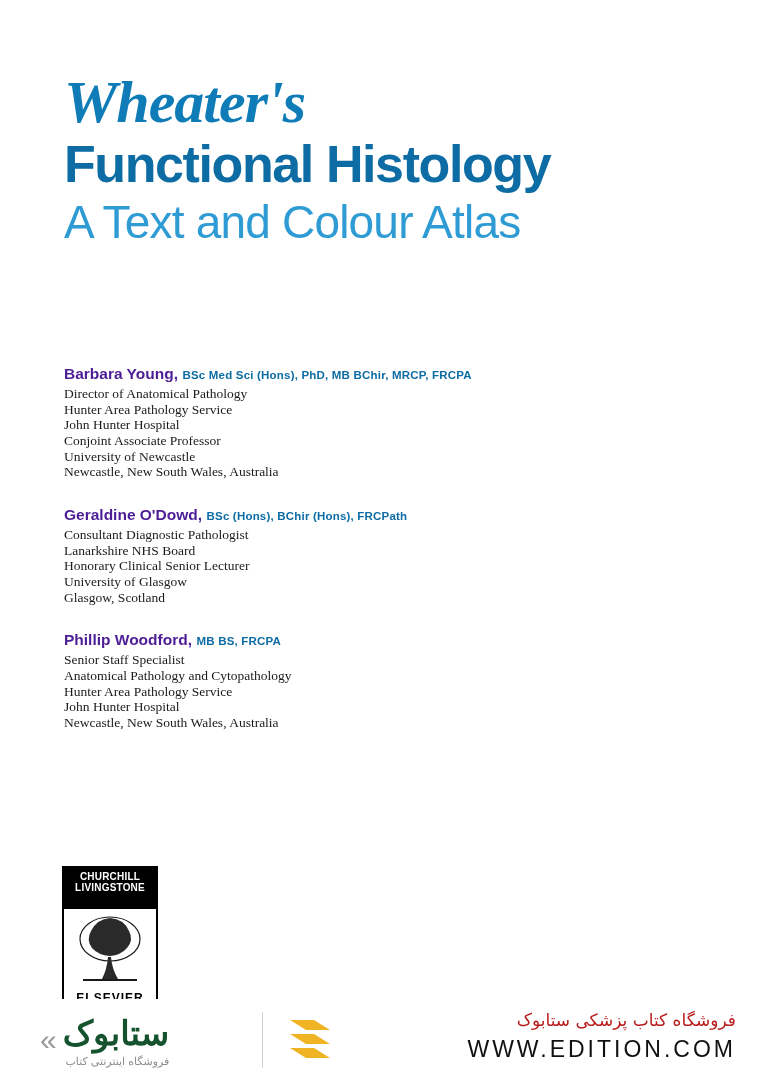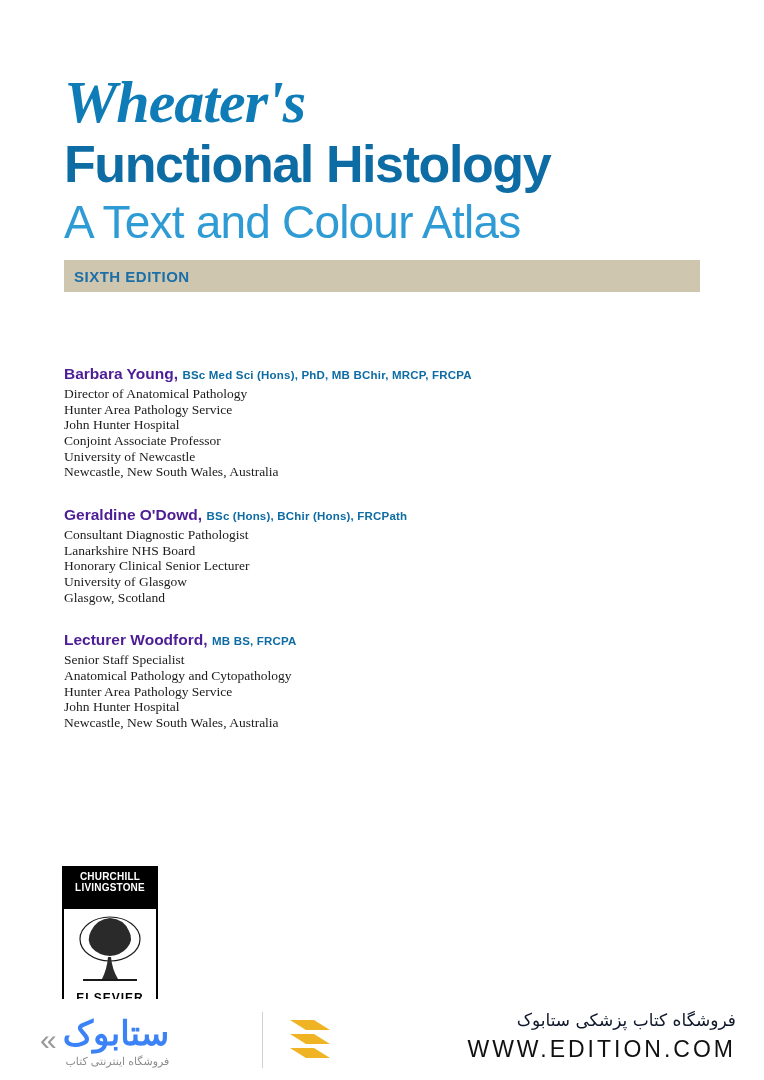--- a/index.html
+++ b/index.html
@@ -162,21 +162,21 @@
     left: 40px;
     top: 8px;
     width: 230px;
     height: 64px;
     display: flex;
     align-items: center;
   }
   .setab-logo {
     font-family: "Liberation Sans", sans-serif;
     font-size: 34px;
-    color: #3b82f6;
+    color: #14532d;
     direction: rtl;
     font-weight: bold;
     letter-spacing: 1px;
   }
   .setab-sub {
     font-family: "Liberation Sans", sans-serif;
     font-size: 11px;
     color: #8c8c8c;
     direction: rtl;
     margin-top: 2px;
@@ -205,43 +205,40 @@
   .footer-right {
     position: absolute;
     right: 28px;
     top: 10px;
     text-align: right;
     direction: rtl;
   }
   .footer-fa {
     font-family: "DejaVu Sans", sans-serif;
     font-size: 17px;
-    color: #0f172a;
+    color: #b91c1c;
     margin-bottom: 6px;
   }
   .footer-url {
     font-family: "Liberation Sans", sans-serif;
     font-size: 23px;
     color: #111111;
     letter-spacing: 3px;
     direction: ltr;
   }
 </style>
 </head>
 <body>
 
 <div class="page">
 
   <div class="title-block">
     <div class="title-main">Wheater's</div>
     <div class="title-sub">Functional Histology</div>
     <div class="title-tag">A Text and Colour Atlas</div>
-    <div class="edition-bar">
-      <span>SIXTH EDITION</span>
-    </div>
   </div>
 
   <div class="authors">
 
     <div class="author">
       <p class="author-line">
         <span class="author-name">Barbara Young,</span>
         <span class="author-degrees">BSc Med Sci (Hons), PhD, MB BChir, MRCP, FRCPA</span>
       </p>
       <p class="affil">Director of Anatomical Pathology</p>
@@ -259,21 +256,21 @@
       </p>
       <p class="affil">Consultant Diagnostic Pathologist</p>
       <p class="affil">Lanarkshire NHS Board</p>
       <p class="affil">Honorary Clinical Senior Lecturer</p>
       <p class="affil">University of Glasgow</p>
       <p class="affil">Glasgow, Scotland</p>
     </div>
 
     <div class="author">
       <p class="author-line">
-        <span class="author-name">Lecturer Woodford,</span>
+        <span class="author-name">Phillip Woodford,</span>
         <span class="author-degrees">MB BS, FRCPA</span>
       </p>
       <p class="affil">Senior Staff Specialist</p>
       <p class="affil">Anatomical Pathology and Cytopathology</p>
       <p class="affil">Hunter Area Pathology Service</p>
       <p class="affil">John Hunter Hospital</p>
       <p class="affil">Newcastle, New South Wales, Australia</p>
     </div>
 
   </div>

